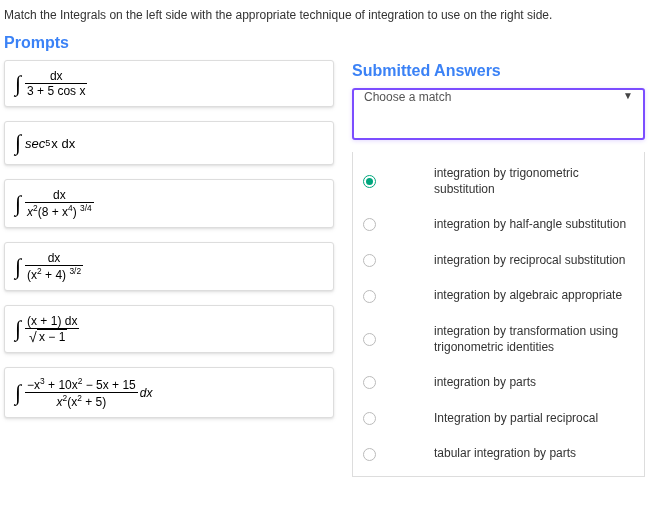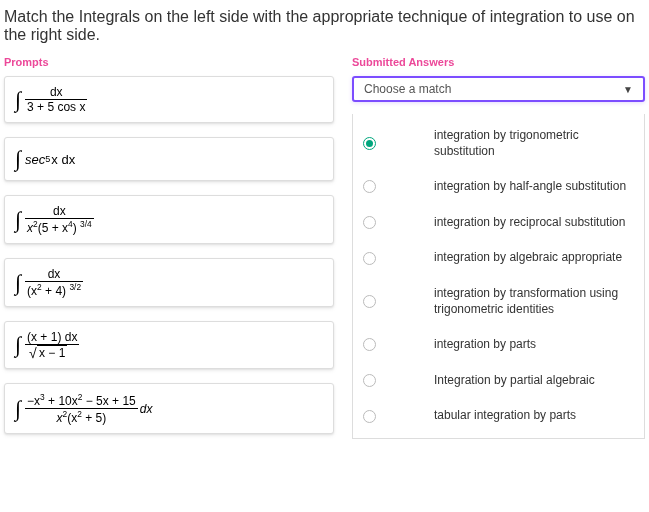--- a/index.html
+++ b/index.html
@@ -1,41 +1,41 @@
 <!DOCTYPE html>
 <html><head>
   <meta charset="utf-8">
   <style>
     * { box-sizing: border-box; margin: 0; padding: 0; font-family: Arial, sans-serif; }
     body { width: 649px; height: 512px; background: #fff; overflow: hidden; }
     .page { padding: 0 4px; }
-    .instructions { font-size: 16px; color: #333; padding: 8px 0 12px 0; }
+    .instructions { font-size: 12px; color: #333; padding: 8px 0 12px 0; }
     .columns { display: flex; gap: 18px; }
     .col-left { width: 330px; }
-    .col-right { flex: 1; }
-    .col-header { font-weight: bold; font-size: 11px; color: #ec4899; padding-bottom: 8px; }
+    .col-right { flex: 1; margin-top: 28px; }
+    .col-header { font-weight: bold; font-size: 16px; color: #3b82f6; padding-bottom: 8px; }
     .prompt-card {
       background: #fff;
       border: 1px solid #ddd;
       border-radius: 3px;
       box-shadow: 0 1px 2px rgba(0,0,0,0.08), 0 2px 4px rgba(0,0,0,0.06);
       padding: 8px 10px;
       margin-bottom: 14px;
       font-size: 13px;
       min-height: 44px;
       display: flex;
       align-items: center;
     }
     .match-select {
       border: 2px solid #7c4dff;
       border-radius: 3px;
       background: #fff;
-      height: 26px;
+      height: 52px;
       display: flex;
-      align-items: center;
+      align-items: flex-start;
       justify-content: space-between;
       padding: 0 10px;
       font-size: 12px;
       color: #555;
       box-shadow: 0 1px 4px rgba(124,77,255,0.2);
       margin-bottom: 12px;
       cursor: pointer;
     }
     .match-select .arrow { font-size: 10px; color: #444; }
     .options { border: 1px solid #ddd; border-top: none; padding: 4px 0; }
@@ -95,21 +95,21 @@
           <span style="margin-left:1px">x dx</span>
         </span>
       </div>
 
       <div class="prompt-card">
         <span class="mrow">
           <span class="int">∫</span>
           <span class="frac">
             <span class="n">dx</span>
             <span class="d">
-              <span style="font-style:italic">x</span><sup>2</sup><span>(5 + x</span><sup>4</sup><span>) </span><sup>3/4</sup>
+              <span style="font-style:italic">x</span><sup>2</sup><span>(8 + x</span><sup>4</sup><span>) </span><sup>3/4</sup>
             </span>
           </span>
         </span>
       </div>
 
       <div class="prompt-card">
         <span class="mrow">
           <span class="int">∫</span>
           <span class="frac">
             <span class="n">dx</span>
@@ -174,21 +174,21 @@
         <div class="option-row">
           <span class="radio"></span>
           <span class="option-label">integration by transformation using trigonometric identities</span>
         </div>
         <div class="option-row">
           <span class="radio"></span>
           <span class="option-label">integration by parts</span>
         </div>
         <div class="option-row">
           <span class="radio"></span>
-          <span class="option-label">Integration by partial algebraic</span>
+          <span class="option-label">Integration by partial reciprocal</span>
         </div>
         <div class="option-row">
           <span class="radio"></span>
           <span class="option-label">tabular integration by parts</span>
         </div>
       </div>
     </div>
   </div>
 </div>
 

